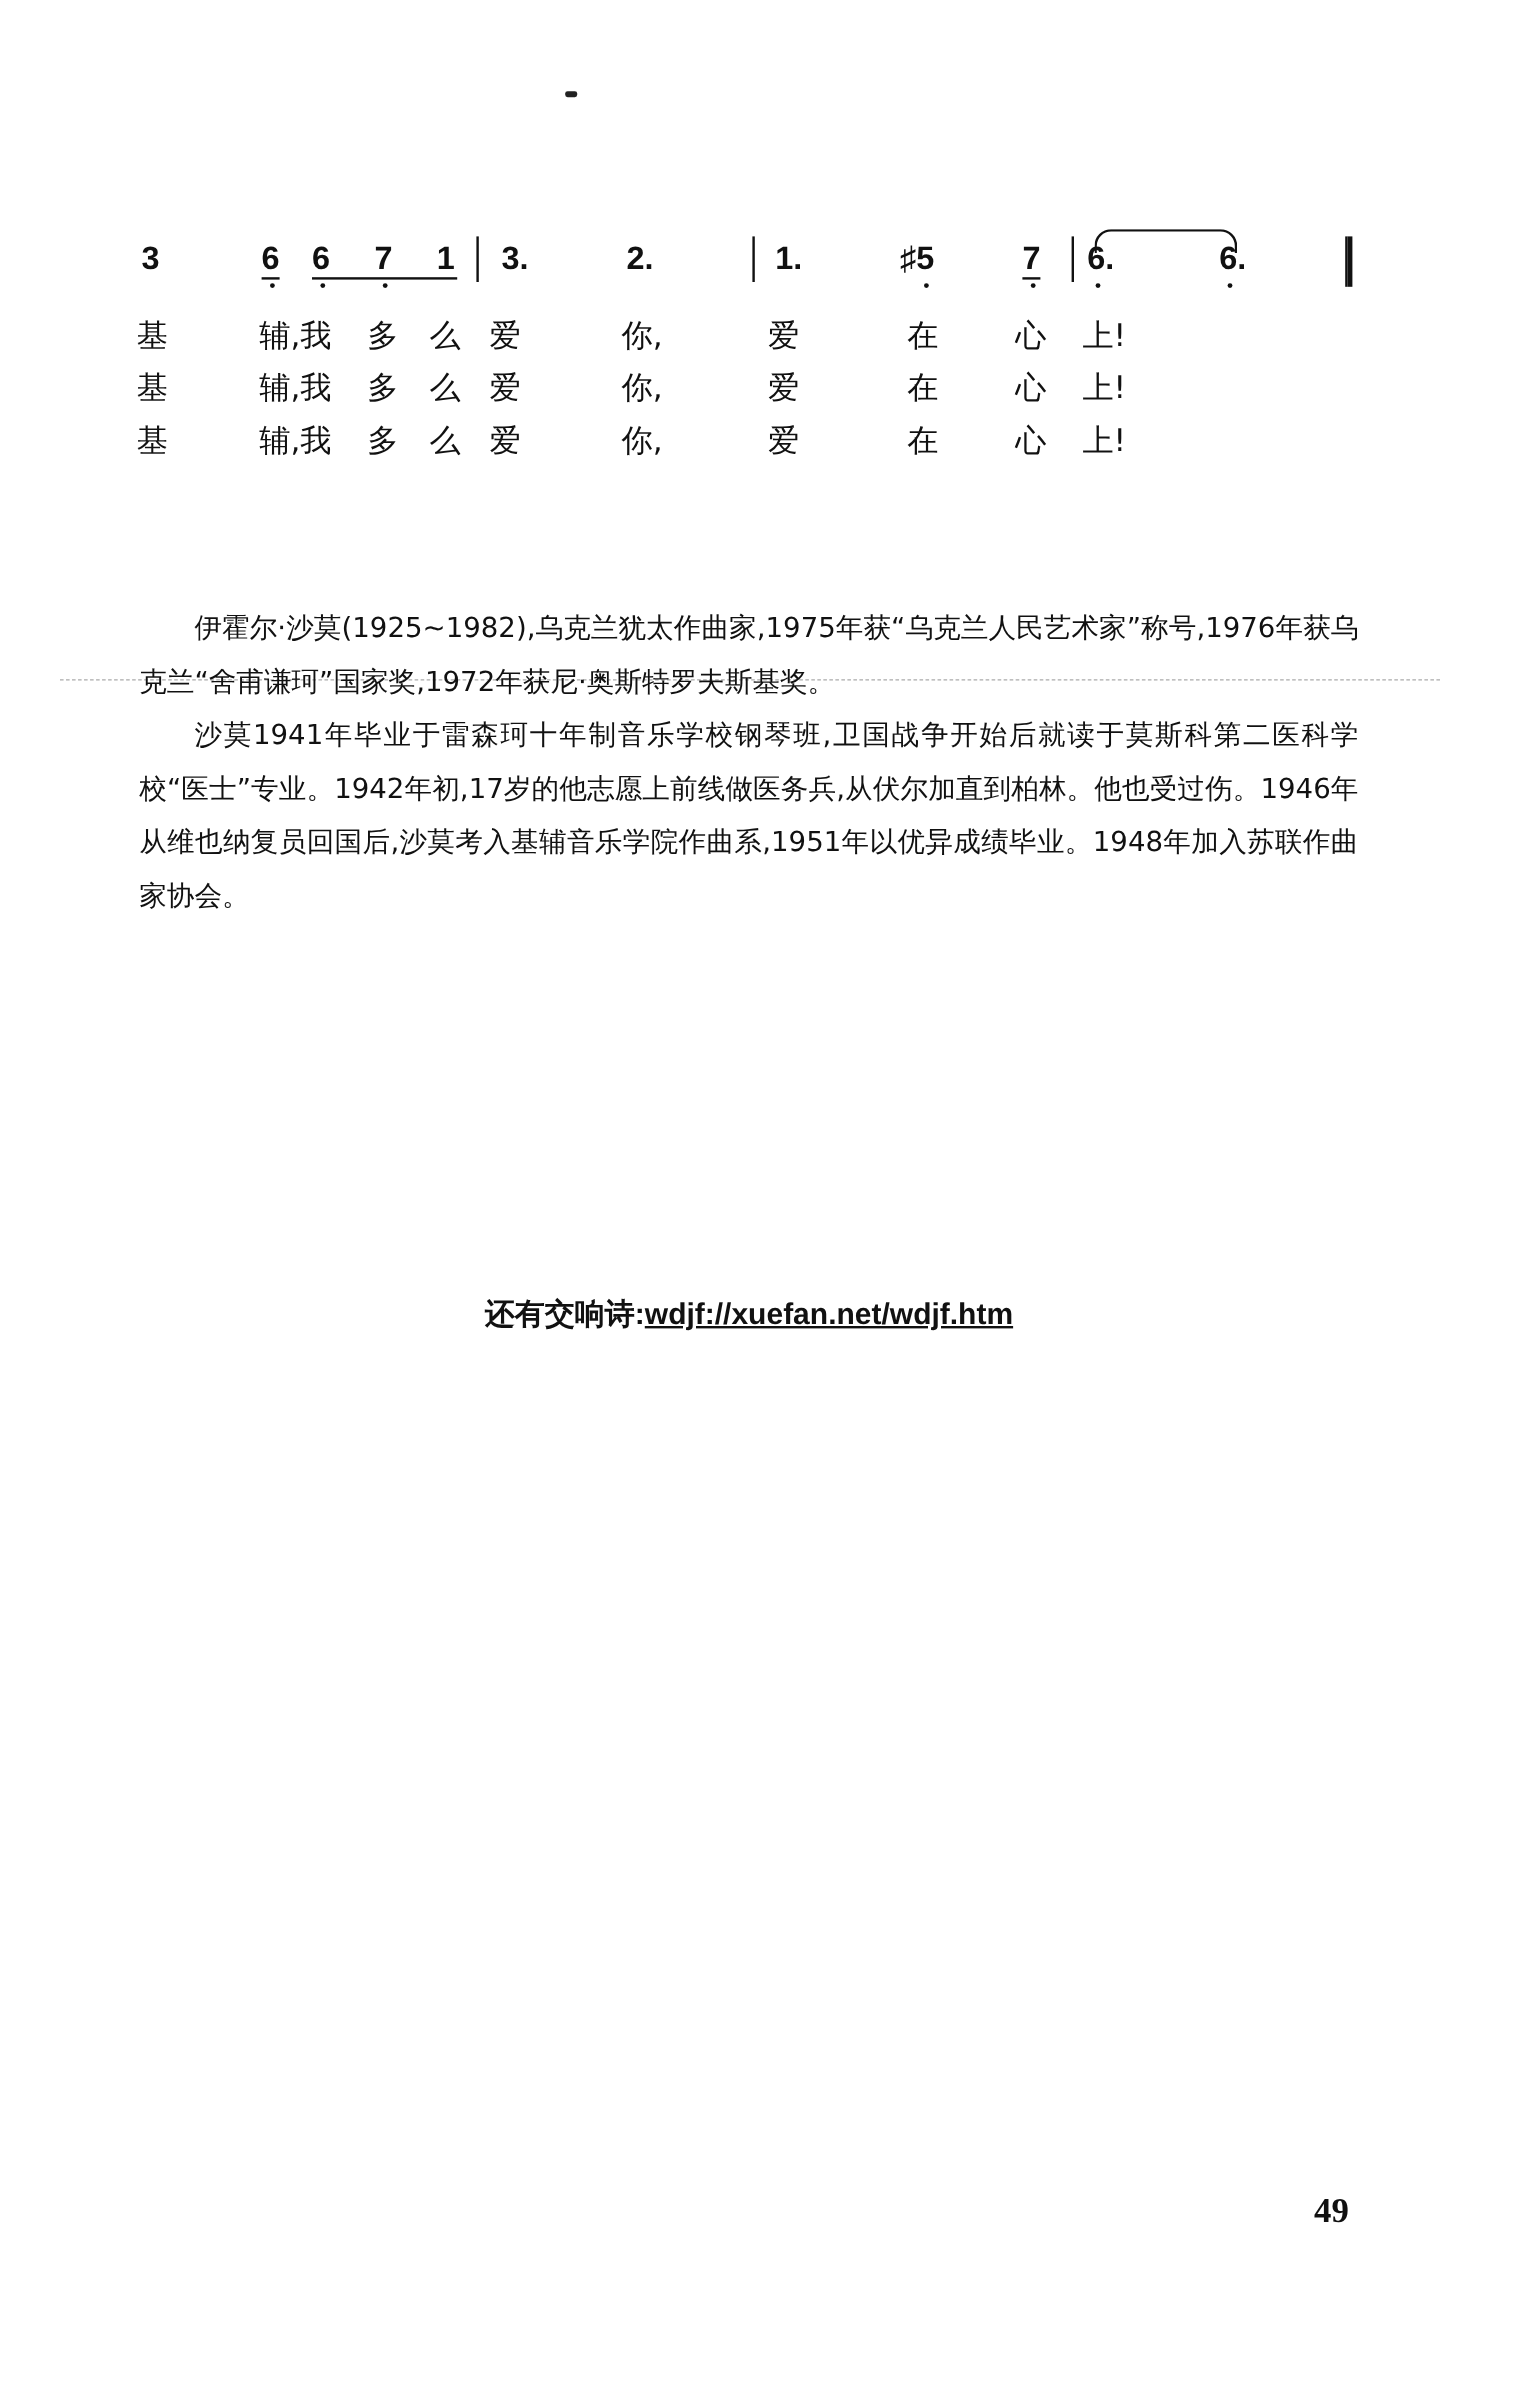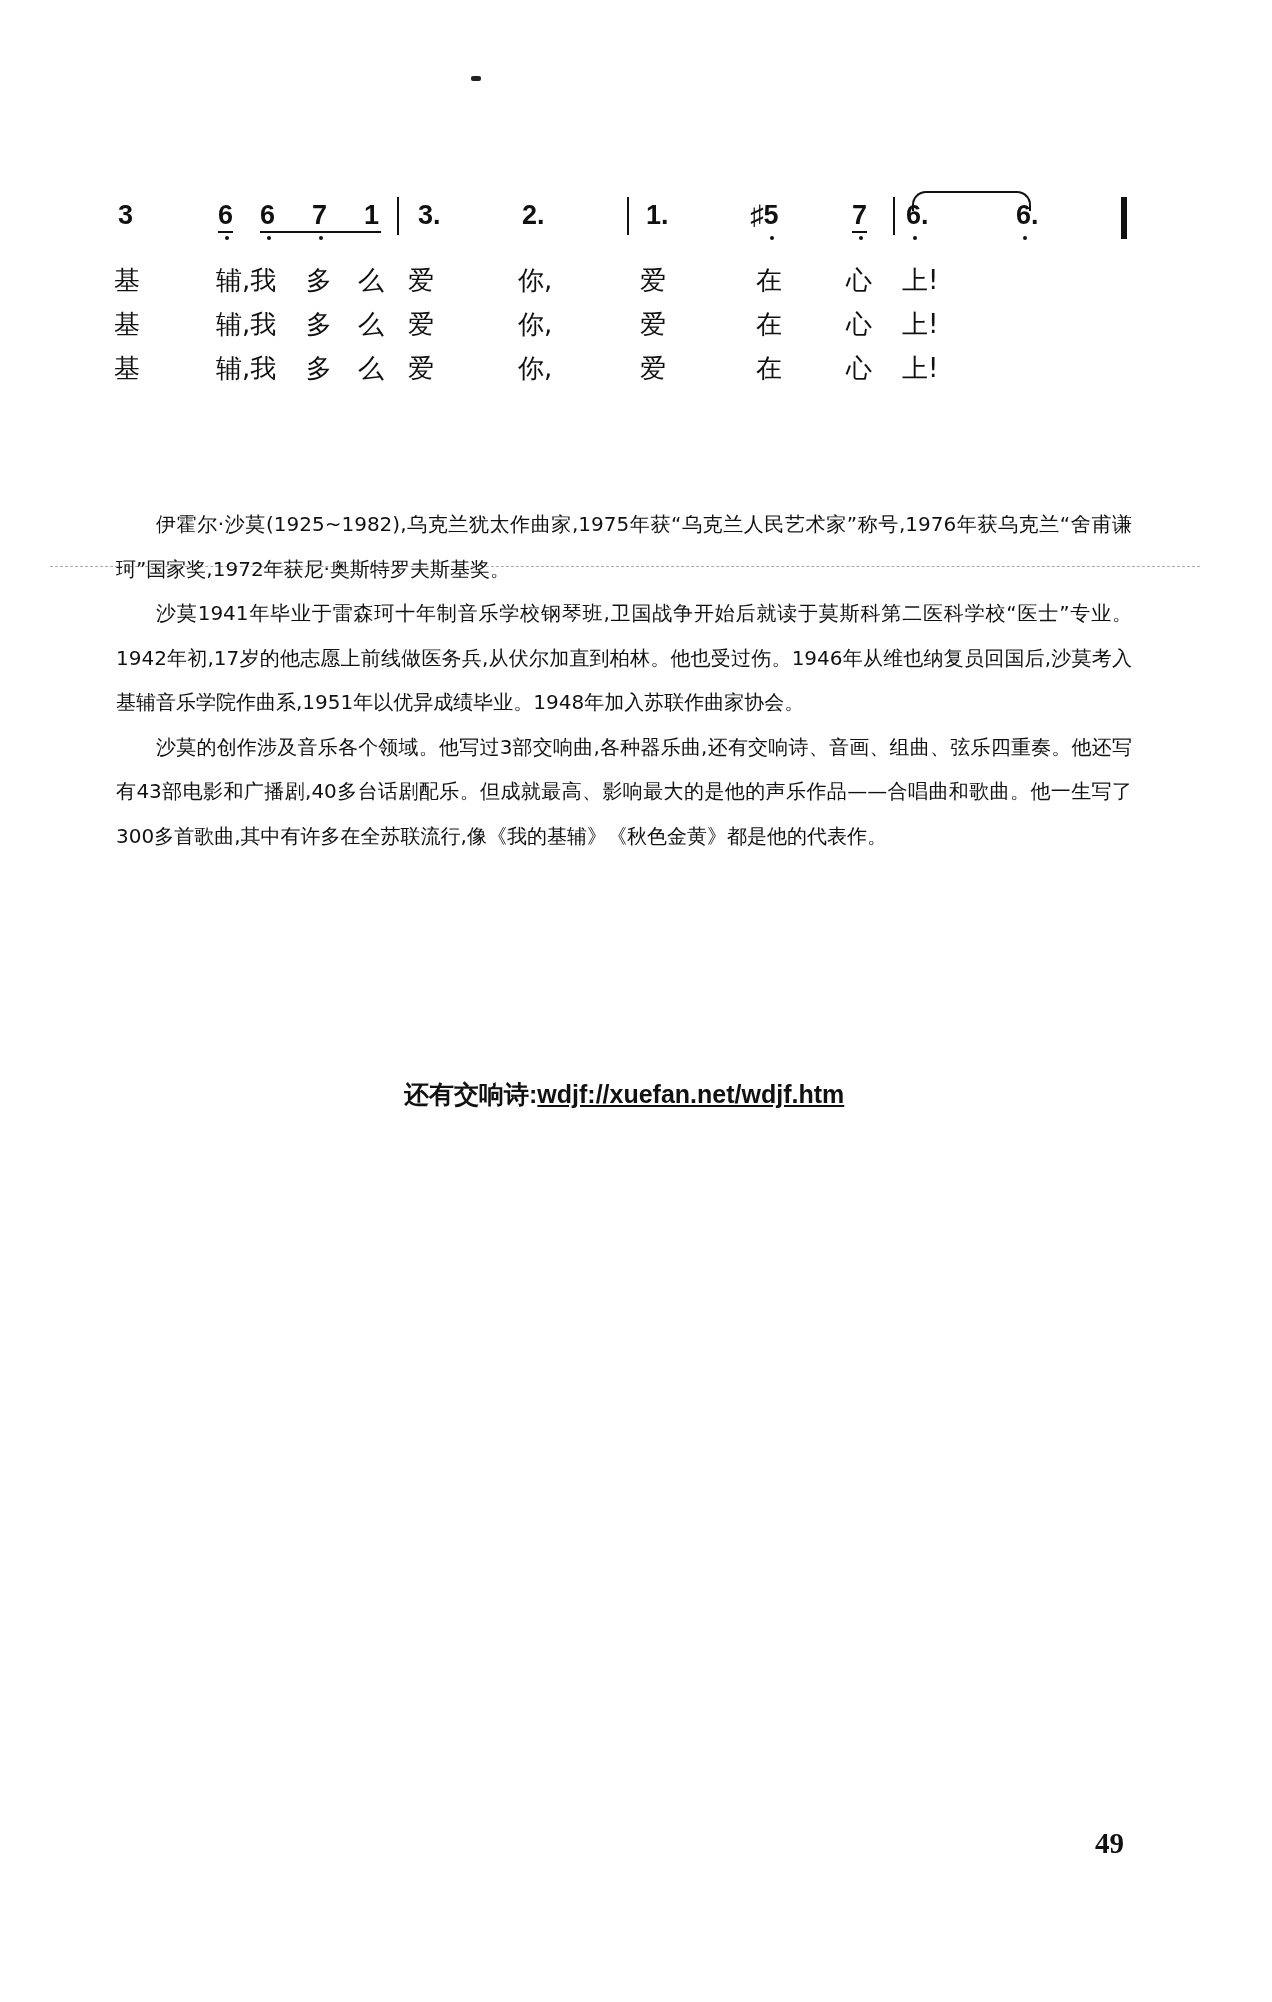--- a/index.html
+++ b/index.html
@@ -10,21 +10,21 @@
   .note { position:absolute; top:200px; font-family:"Liberation Sans", sans-serif; font-weight:bold;
           font-size:27px; line-height:30px; }
   .note .dot { position:absolute; left:7px; top:36px; width:4px; height:4px; background:#111; border-radius:50%; }
   .note .ul { position:absolute; left:0; right:0; top:31px; height:2px; background:#111; }
   .beam { position:absolute; top:231px; height:2px; background:#111; }
   .bar { position:absolute; top:197px; width:2px; height:38px; background:#111; }
   .finalbar { position:absolute; top:197px; width:6px; height:42px; border-left:2px solid #111; border-right:4px solid #111; box-sizing:border-box; }
   .tie { position:absolute; left:912px; top:191px; width:115px; height:18px; border:2px solid #111; border-bottom:none; border-radius:14px 14px 0 0; }
   .lyric { position:absolute; font-family:"DejaVu Sans", sans-serif; font-size:26px; line-height:30px; white-space:nowrap; }
   .para { position:absolute; left:116px; width:1016px; font-family:"DejaVu Sans", sans-serif;
-          font-size:20px; line-height:44.5px; text-align:justify; }
+          font-size:23px; line-height:44.5px; text-align:justify; }
   .para p { margin:0; text-indent:2em; }
   .video { position:absolute; left:404px; top:1078px; font-family:"Liberation Sans", sans-serif; font-weight:bold; font-size:25px; }
   .video .link { text-decoration:underline; color:#111; }
   .pagenum { position:absolute; left:1095px; top:1827px; font-family:"Liberation Serif", serif; font-size:29px; font-weight:bold; }
   .strike { position:absolute; left:50px; top:566px; width:1150px; height:0; border-top:1px dashed #aaa; }
 </style>
 </head>
 <body>
 
 <div class="mark"></div>
@@ -82,20 +82,19 @@
   <span class="lyric" style="left:756px;top:353px">在</span>
   <span class="lyric" style="left:846px;top:353px">心</span>
   <span class="lyric" style="left:902px;top:353px">上!</span>
 </div>
 
 <div class="strike"></div>
 
 <div class="para" style="top:502px">
   <p>伊霍尔·沙莫(1925~1982),乌克兰犹太作曲家,1975年获“乌克兰人民艺术家”称号,1976年获乌克兰“舍甫谦珂”国家奖,1972年获尼·奥斯特罗夫斯基奖。</p>
   <p>沙莫1941年毕业于雷森珂十年制音乐学校钢琴班,卫国战争开始后就读于莫斯科第二医科学校“医士”专业。1942年初,17岁的他志愿上前线做医务兵,从伏尔加直到柏林。他也受过伤。1946年从维也纳复员回国后,沙莫考入基辅音乐学院作曲系,1951年以优异成绩毕业。1948年加入苏联作曲家协会。</p>
-  <p>沙莫的创作涉及音乐各个领域。他写过3部交响曲,各种器乐曲,还有交响诗、音画、组曲、弦乐四重奏。他还写有43部电影和广播剧,40多台话剧配乐。但成就最高、影响最大的是他的声乐作品——合唱曲和歌曲。他一生写了300多首歌曲,其中有许多在全苏联流行,像《我的基辅》《秋色金黄》都是他的代表作。</p>
 </div>
 
 <div class="video">
   <span>还有交响诗:</span><span class="link">wdjf://xuefan.net/wdjf.htm</span>
 </div>
 
 <div class="pagenum">49</div>
 
 </body></html>

